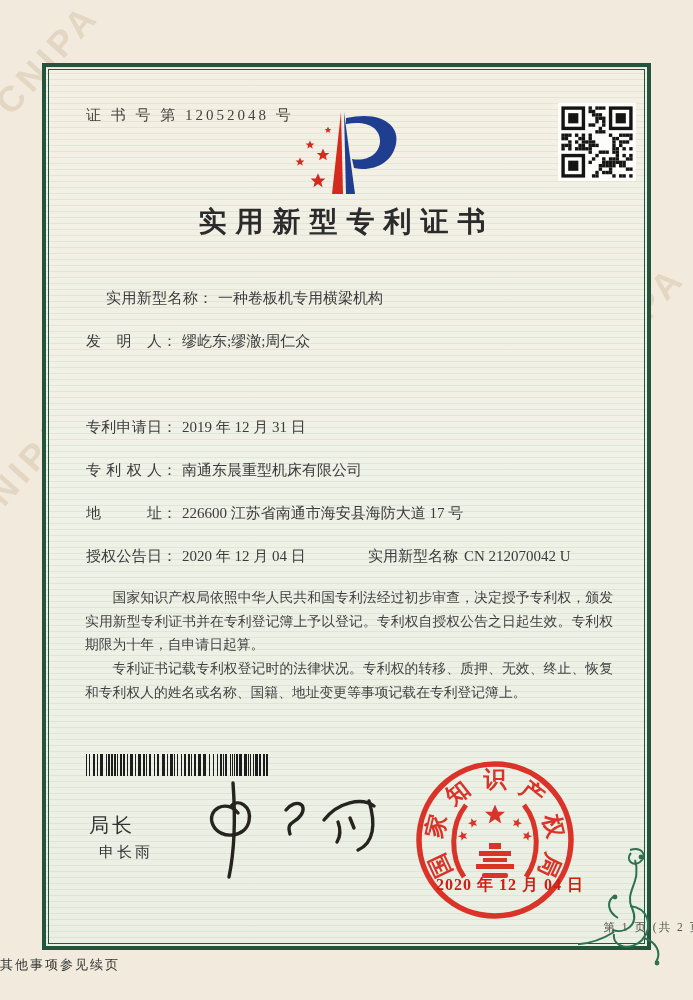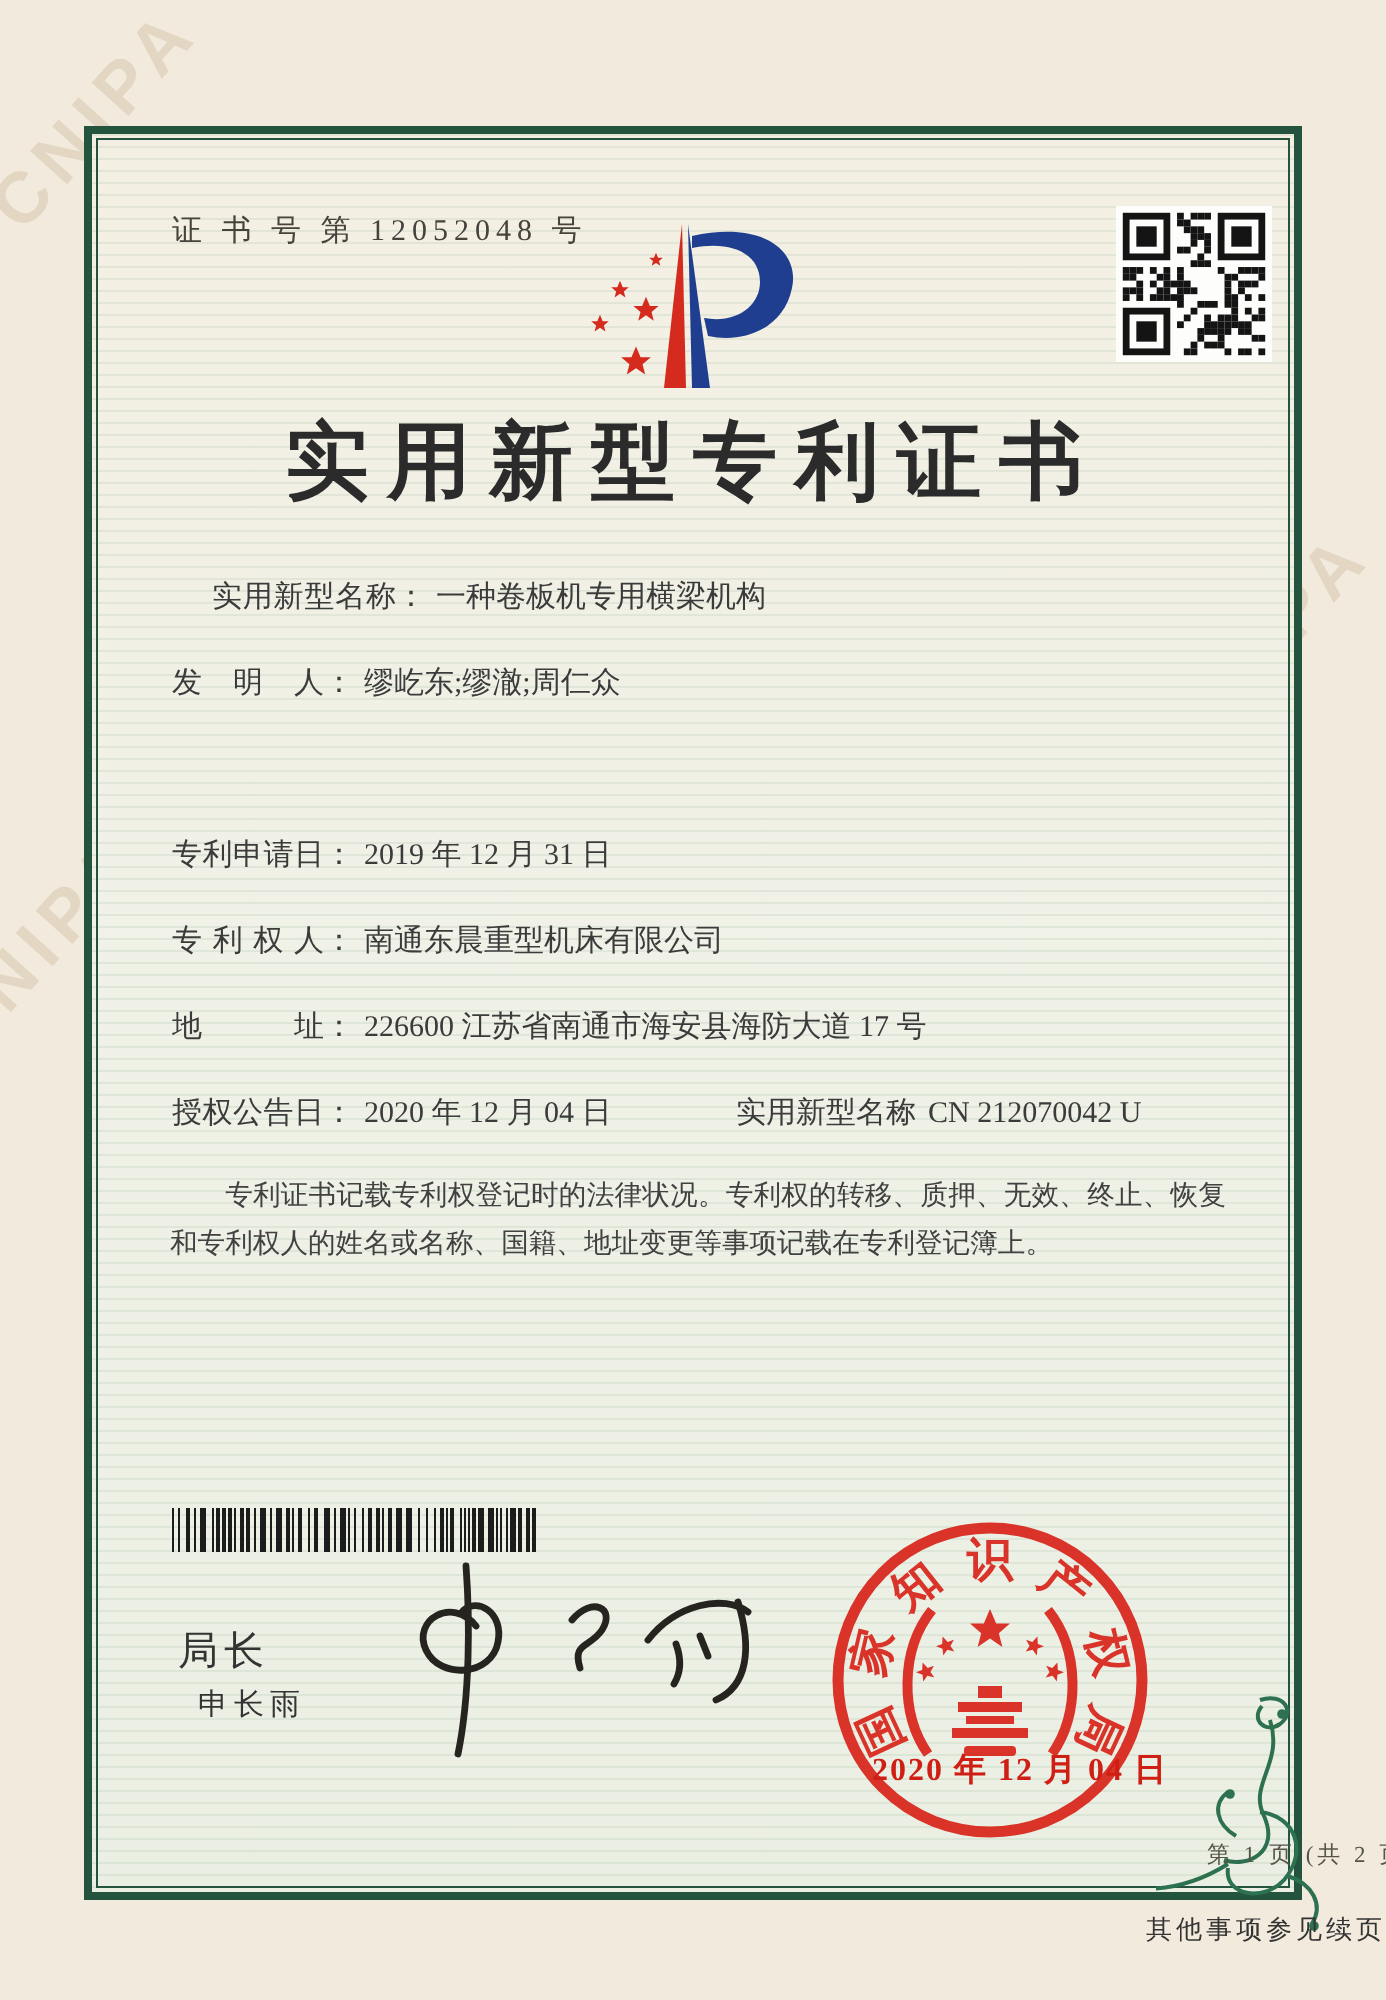--- a/index.html
+++ b/index.html
@@ -22,21 +22,21 @@
       linear-gradient(180deg,#f4efe3 0%, #f0f1e7 45%, #ebefe3 100%);
   }
   .frame::before{
     content:""; position:absolute; inset:2px; border:1px solid #24543e; pointer-events:none;
   }
   .cert-no{ position:absolute; left:86px; top:106px; font-size:15px; letter-spacing:3px; color:#47423c; }
   .logo{ position:absolute; left:286px; top:96px; }
   .qr{ position:absolute; left:558px; top:103px; width:78px; height:78px; background:#fdfdfb; }
   .title{
     position:absolute; left:0; top:203px; width:100%; text-align:center;
-    font-size:42px; font-weight:bold; letter-spacing:9px; color:#2b2b2b;
+    font-size:28px; font-weight:bold; letter-spacing:9px; color:#2b2b2b;
   }
   .row{ position:absolute; left:86px; font-size:15px; color:#3b3b3b; white-space:nowrap; }
   .row .lbl{ display:inline-block; width:76px; text-align:justify; text-align-last:justify; }
   .row .lbl.w6{ width:92px;margin-left:20px; }
   .row .colon{ display:inline-block; width:20px; }
   .paras{
     position:absolute; left:85px; top:586px; width:528px;
     font-size:13.8px; line-height:1.72; text-align:justify; color:#414141;
   }
   .paras p{ margin:0; text-indent:2em; }
@@ -45,21 +45,21 @@
   .gov-name{ position:absolute; left:99px; top:843px; font-size:15px; letter-spacing:3px; color:#333; }
   .sig{ position:absolute; left:198px; top:780px; }
   .seal{ position:absolute; left:410px; top:755px; opacity:0.93; }
   .seal-date{
     position:absolute; left:436px; top:875px; font-size:16px; letter-spacing:1px;
     color:#cf1f14; font-weight:bold; white-space:nowrap;
   }
   .flourish{ position:absolute; left:578px; top:846px; }
   .page-info{ position:absolute; left:16px; top:920px; width:100%; text-align:right;
     font-size:11.5px; letter-spacing:2px; color:#55554a; }
-  .cont-note{ position:absolute; left:0; top:956px; width:100%; text-align:right;
+  .cont-note{ position:absolute; left:0; top:956px; width:100%; text-align:left;
     font-size:13px; letter-spacing:2px; color:#333; }
 </style>
 </head>
 <body>
 
 <div class="page">
 
   <div class="watermark" style="left:-20px; top:38px;">CNIPA</div>
   <div class="watermark" style="left:566px; top:300px;">CNIPA</div>
   <div class="watermark" style="left:-48px; top:452px;">CNIPA</div>
@@ -234,20 +234,21 @@
     <span class="lbl">地址</span><span class="colon">：</span><span>226600 江苏省南通市海安县海防大道 17 号</span>
   </div>
   <div class="row" style="top:547px;">
     <span class="lbl">授权公告日</span><span class="colon">：</span><span>2020 年 12 月 04 日</span>
   </div>
   <div class="row" style="top:547px; left:368px;">
     <span class="lbl">实用新型名称</span><span class="colon">：</span><span>CN 212070042 U</span>
   </div>
 
   <div class="paras">
+    <p>国家知识产权局依照中华人民共和国专利法经过初步审查，决定授予专利权，颁发实用新型专利证书并在专利登记簿上予以登记。专利权自授权公告之日起生效。专利权期限为十年，自申请日起算。</p>
     <p>专利证书记载专利权登记时的法律状况。专利权的转移、质押、无效、终止、恢复和专利权人的姓名或名称、国籍、地址变更等事项记载在专利登记簿上。</p>
   </div>
 
   <div class="barcode">
     <svg id="bcsvg" width="188" height="22" viewBox="0 0 188 22">
         <rect x="0" y="0" width="1" height="22" fill="#1c1c1c"></rect>
         <rect x="3" y="0" width="1" height="22" fill="#1c1c1c"></rect>
         <rect x="7" y="0" width="2" height="22" fill="#1c1c1c"></rect>
         <rect x="11" y="0" width="1" height="22" fill="#1c1c1c"></rect>
         <rect x="14" y="0" width="3" height="22" fill="#1c1c1c"></rect>

